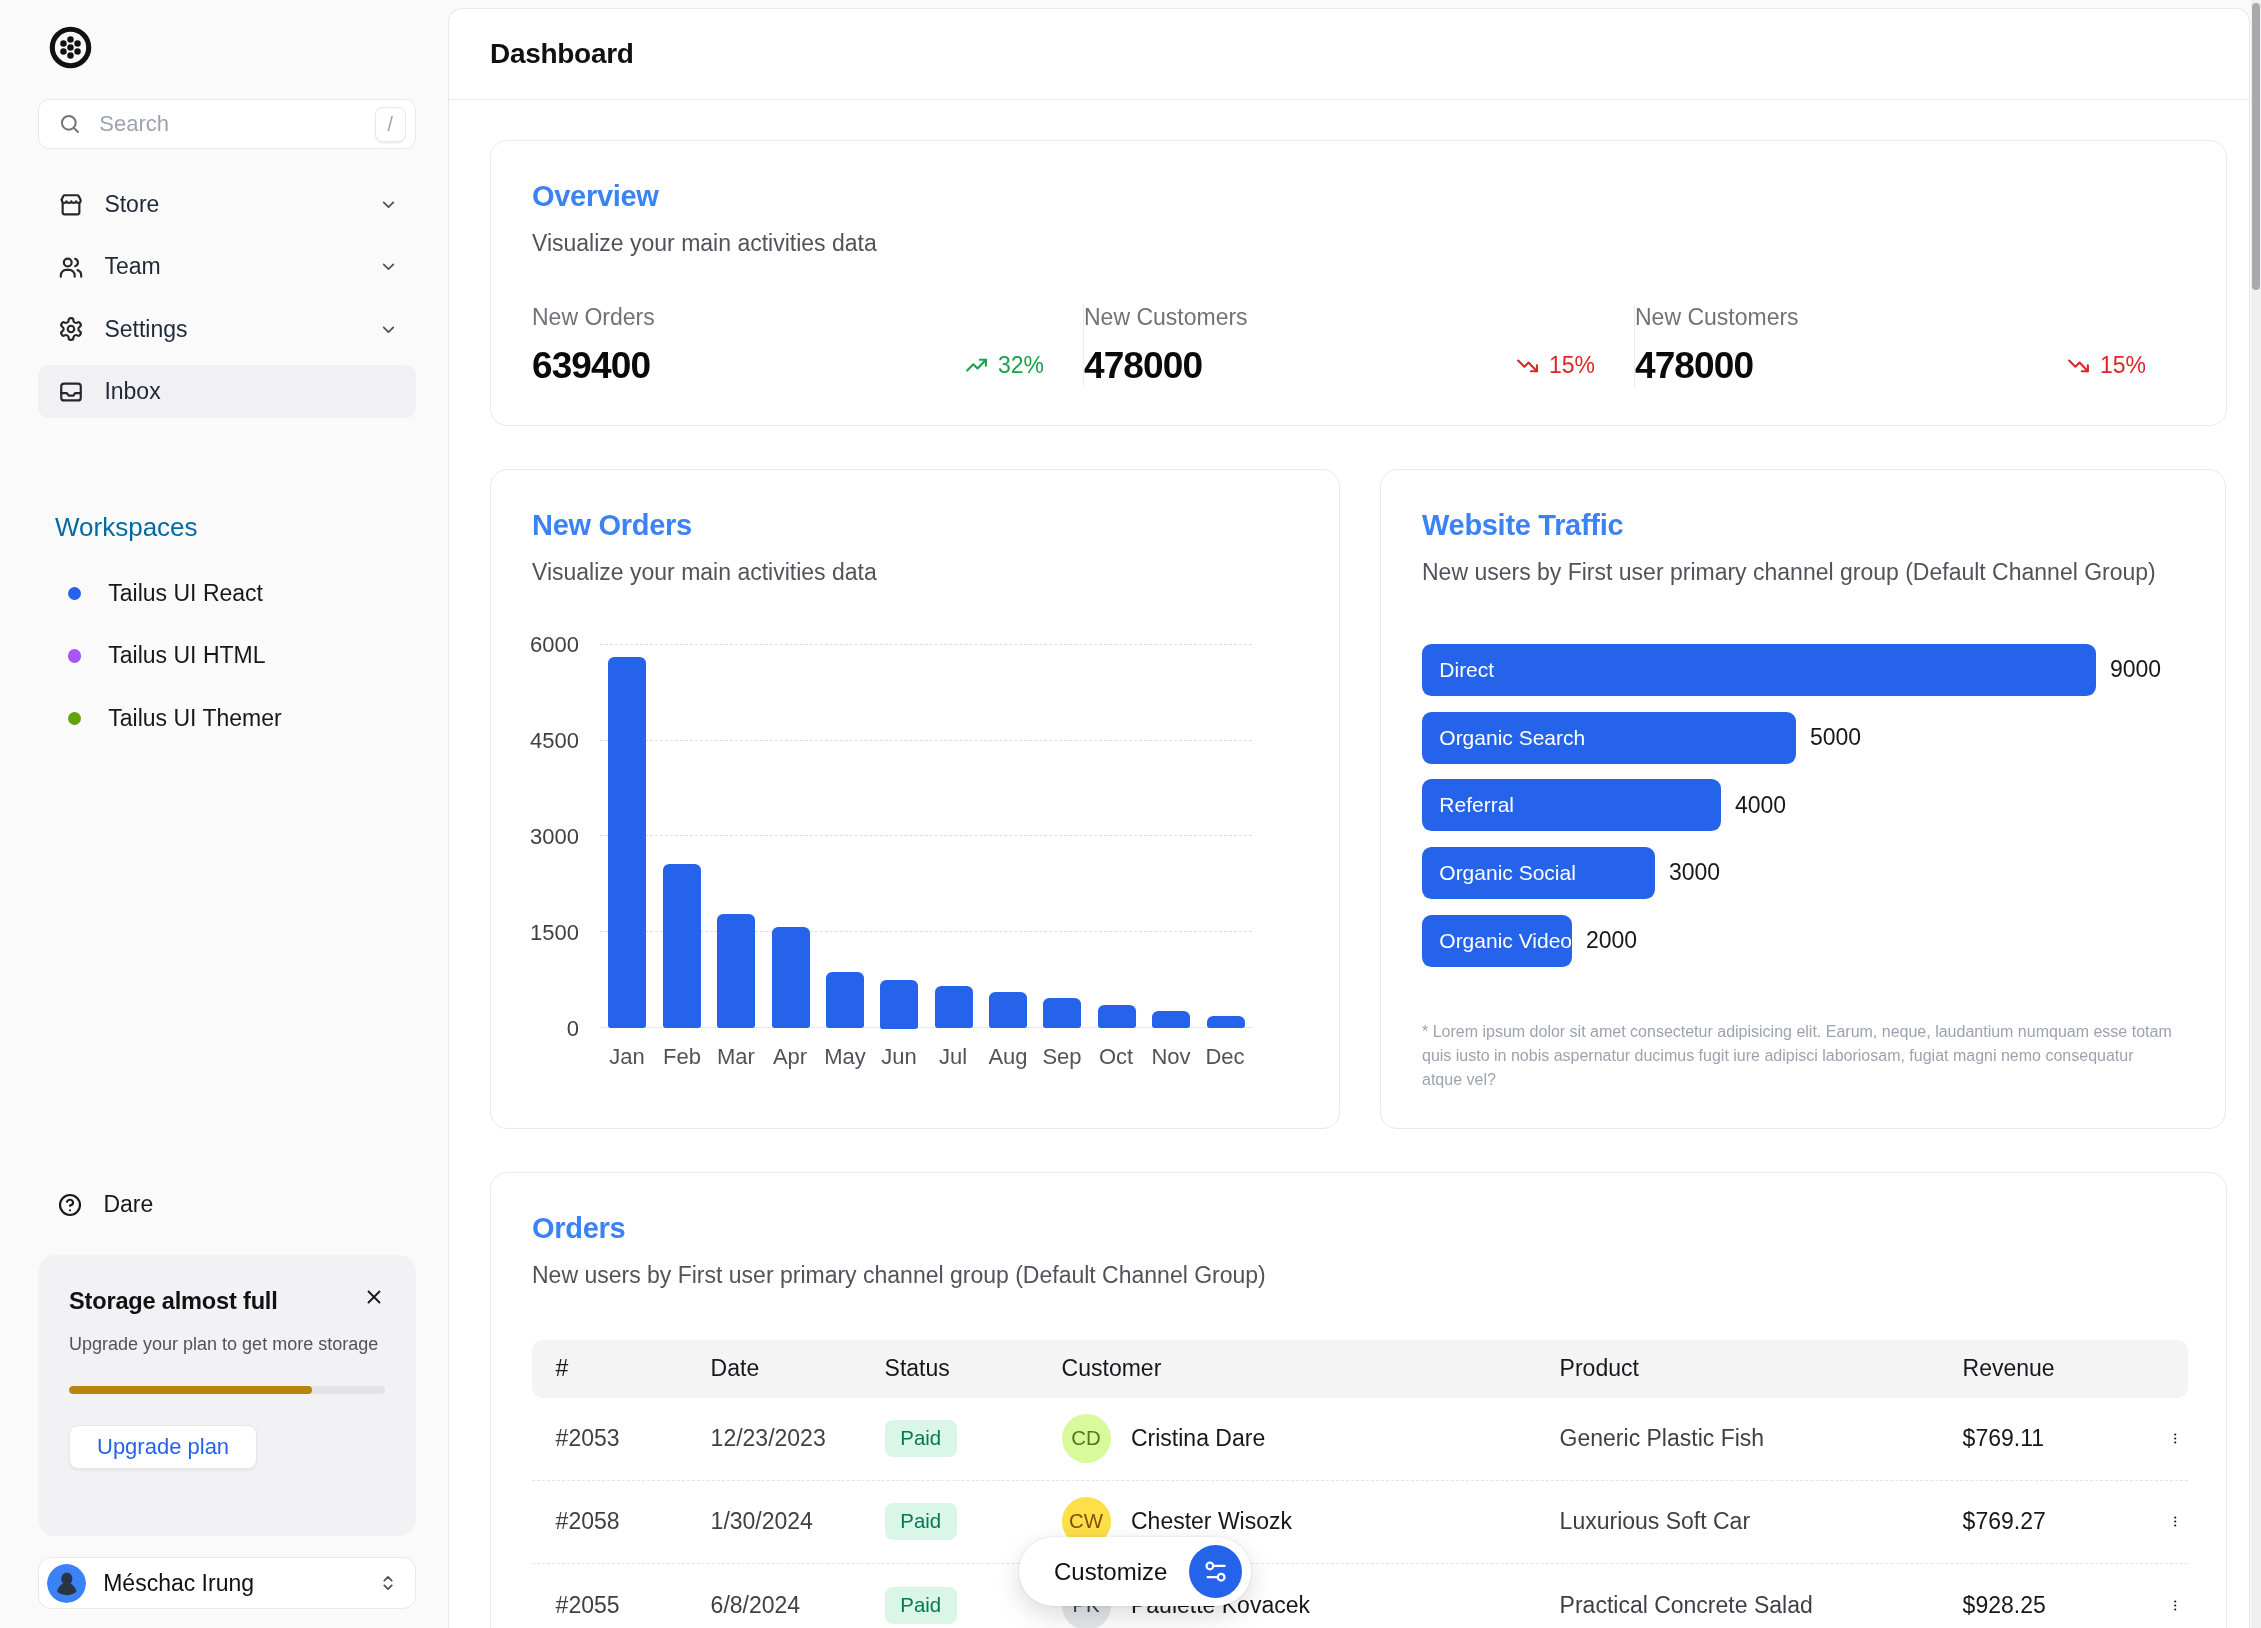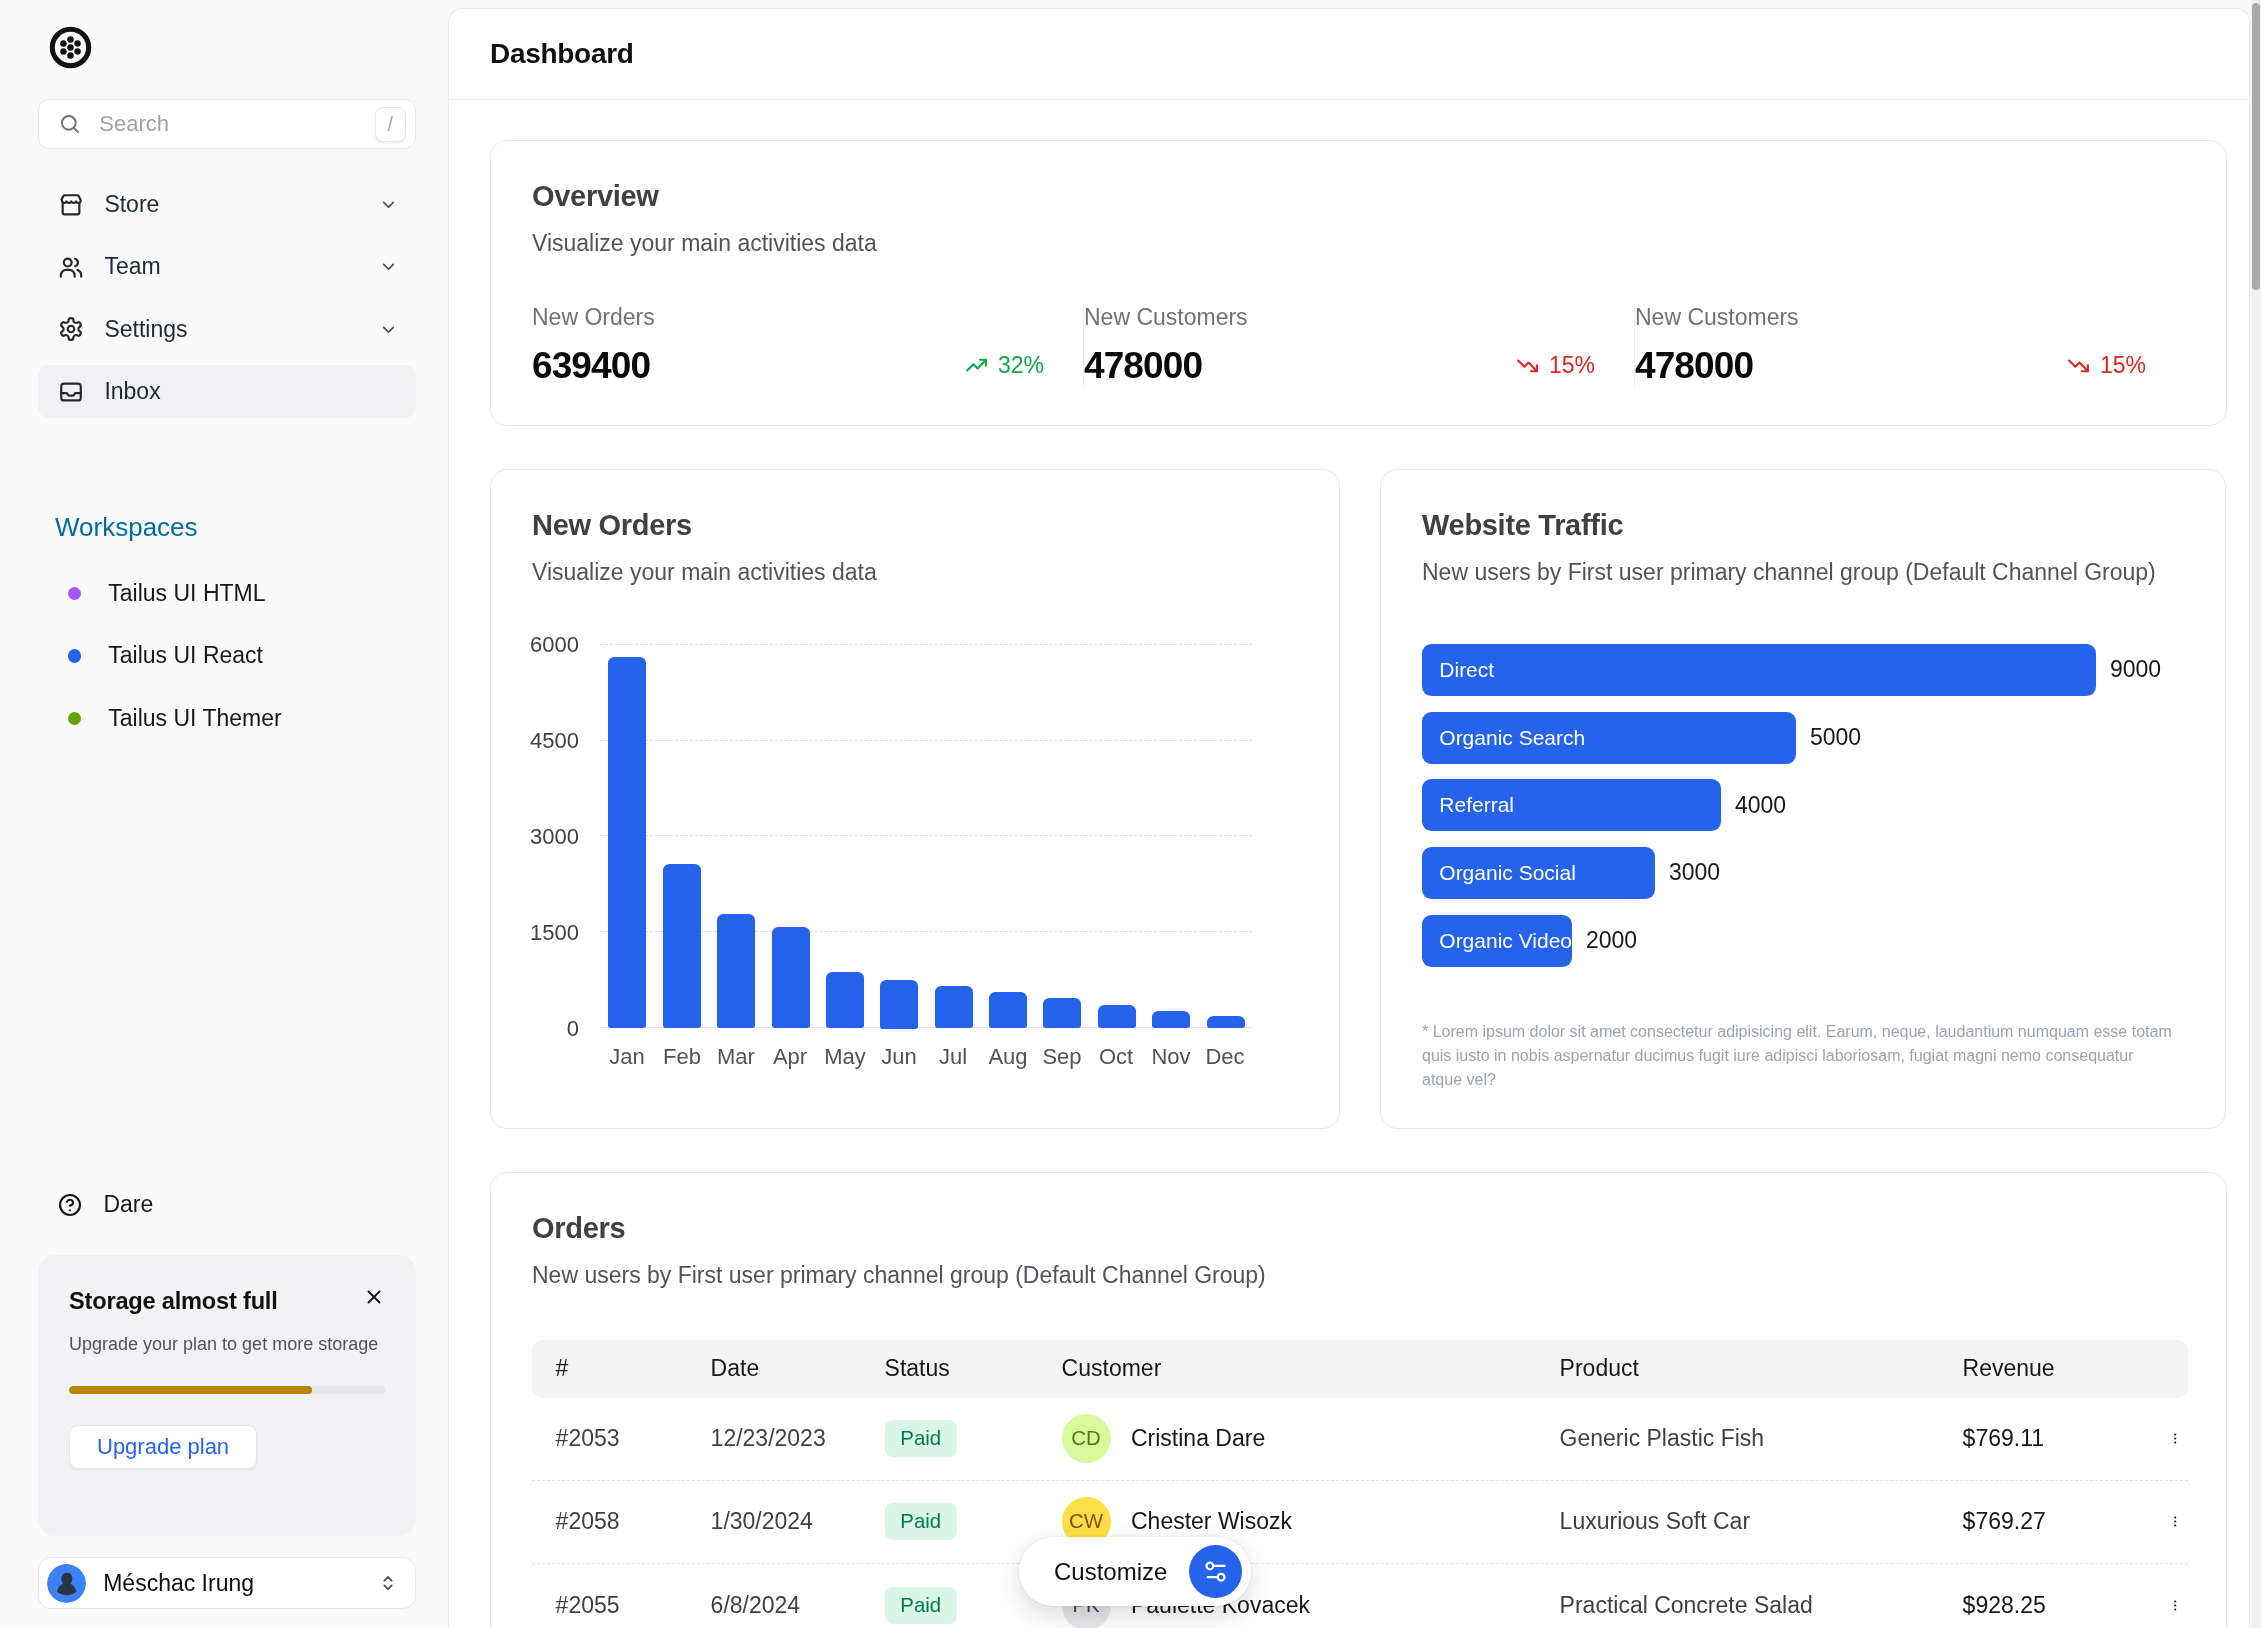--- a/index.html
+++ b/index.html
@@ -62,21 +62,21 @@
   .user .nm { font-size:23px; font-weight:500; color:#111; }
   .user .ud { margin-left:auto; width:22px; height:22px; color:#52525b; }
 
   
   .main { position:absolute; left:448px; top:7.9px; right:11px; bottom:0; background:#fff;
     border:1.6px solid #e9e9eb; border-bottom:none; border-radius:14px 14px 0 0; overflow:hidden; }
   .topbar { height:91px; border-bottom:1.6px solid #ececee; display:flex; align-items:center; padding-left:41px; }
   .topbar h1 { margin:0; font-size:28px; font-weight:600; letter-spacing:-0.3px; color:#111; }
 
   .card { position:absolute; border:1.6px solid #e9e9eb; border-radius:17.3px; background:#fff; }
-  .card-title { font-size:29px; font-weight:600; letter-spacing:-0.3px; color:#404040; }
+  .card-title { font-size:29px; font-weight:600; letter-spacing:-0.3px; color:#3b82f6; }
   .card-sub { margin-top:17.3px; font-size:23px; color:#52525b; }
 
   #overview { left:41px; top:131px; width:1737px; height:286px; padding:39px 41px; }
   #stats { position:absolute; left:41px; right:41px; top:163px; display:grid; grid-template-columns:1fr 1fr 1fr; }
   .stat { padding-right:39px; }
   .stat + .stat { border-left:1.6px solid #ececee; }
   .stat .lb { font-size:23px; color:#71717a; }
   .stat .vrow { display:flex; align-items:center; justify-content:space-between; margin-top:14px; }
   .stat .val { font-size:37px; font-weight:800; letter-spacing:-0.9px; color:#0a0a0a; }
   .stat .delta { display:flex; align-items:center; gap:9.4px; font-size:23px; }
@@ -206,26 +206,26 @@
             <path d="M3 13h5.2l1.6 2.4h4.4L15.8 13H21"></path>
           </svg>
         </span>
         <span>Inbox</span>
       </div>
     </nav>
 
   <div class="ws-head">Workspaces</div>
   <div class="ws-list" id="ws-list">
       <div class="ws-item">
+        <span class="ws-dot" style="background: rgb(37, 99, 235);"></span>
+        <span>Tailus UI React</span>
+      </div>
+      <div class="ws-item">
         <span class="ws-dot" style="background: rgb(168, 85, 247);"></span>
         <span>Tailus UI HTML</span>
-      </div>
-      <div class="ws-item">
-        <span class="ws-dot" style="background: rgb(37, 99, 235);"></span>
-        <span>Tailus UI React</span>
       </div>
       <div class="ws-item">
         <span class="ws-dot" style="background: rgb(101, 163, 13);"></span>
         <span>Tailus UI Themer</span>
       </div>
     </div>
 
   <div class="help">
     <span class="ic nav-ic">
         <svg viewBox="0 0 24 24">

